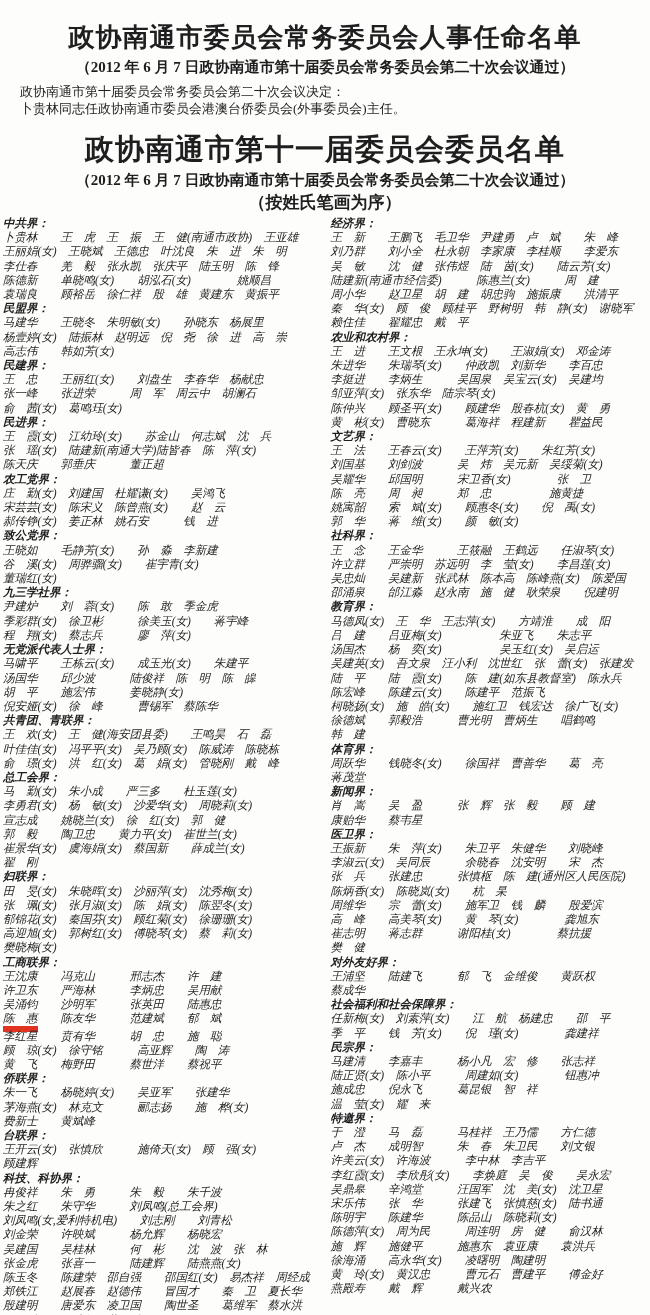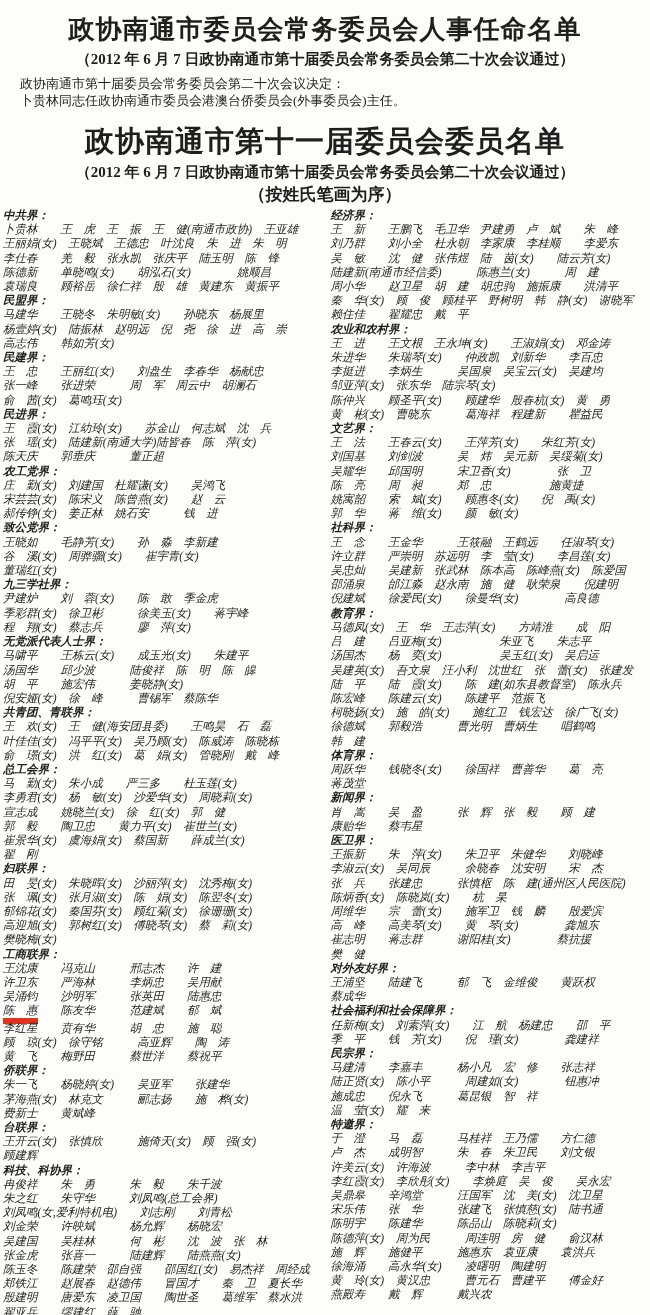--- a/index.html
+++ b/index.html
@@ -12,21 +12,21 @@
     font-family:"Liberation Serif","DejaVu Serif",serif;
     overflow:hidden;
     box-sizing:border-box;
   }
   .title-main{
     text-align:center;
     font-size:26px;
     font-weight:bold;
     letter-spacing:1px;
     margin:0;
-    padding-top:14px;
+    padding-top:22px;
     line-height:32px;
   }
   .subtitle{
     text-align:center;
     font-size:15px;
     font-weight:bold;
     line-height:16px;
     margin-top:5px;
   }
   .decision{
@@ -228,21 +228,20 @@
           <div class="row">陈　亮　　周　昶　　　郑　忠　　　　　施黄捷</div>
           <div class="row">姚寓韶　　索　斌(女)　　顾惠冬(女)　　倪　禹(女)</div>
           <div class="row">郭　华　　蒋　维(女)　　颜　敏(女)</div>
         </div>
         <div class="section">
           <div class="sec-title">社科界：</div>
           <div class="row">王　念　　王金华　　　王筱融　王鹤远　　任淑琴(女)</div>
           <div class="row">许立群　　严崇明　苏远明　李　莹(女)　　李昌莲(女)</div>
           <div class="row">吴忠灿　　吴建新　张武林　陈本高　陈峰燕(女)　陈爱国</div>
           <div class="row">邵涌泉　　邰江淼　赵永南　施　健　耿荣泉　　倪建明</div>
-          <div class="row">倪建斌　　徐爱民(女)　　徐曼华(女)　　　　高良德</div>
         </div>
         <div class="section">
           <div class="sec-title">教育界：</div>
           <div class="row">马德凤(女)　王　华　王志萍(女)　　方靖淮　　成　阳</div>
           <div class="row">吕　建　　吕亚梅(女)　　　　　朱亚飞　　朱志平</div>
           <div class="row">汤国杰　　杨　奕(女)　　　　　吴玉红(女)　吴启运</div>
           <div class="row">吴建英(女)　吾文泉　汪小利　沈世红　张　蕾(女)　张建发</div>
           <div class="row">陆　平　　陆　霞(女)　　陈　建(如东县教督室)　陈永兵</div>
           <div class="row">陈宏峰　　陈建云(女)　　陈建平　范振飞</div>
           <div class="row">柯晓扬(女)　施　皓(女)　　施红卫　钱宏达　徐广飞(女)</div>

